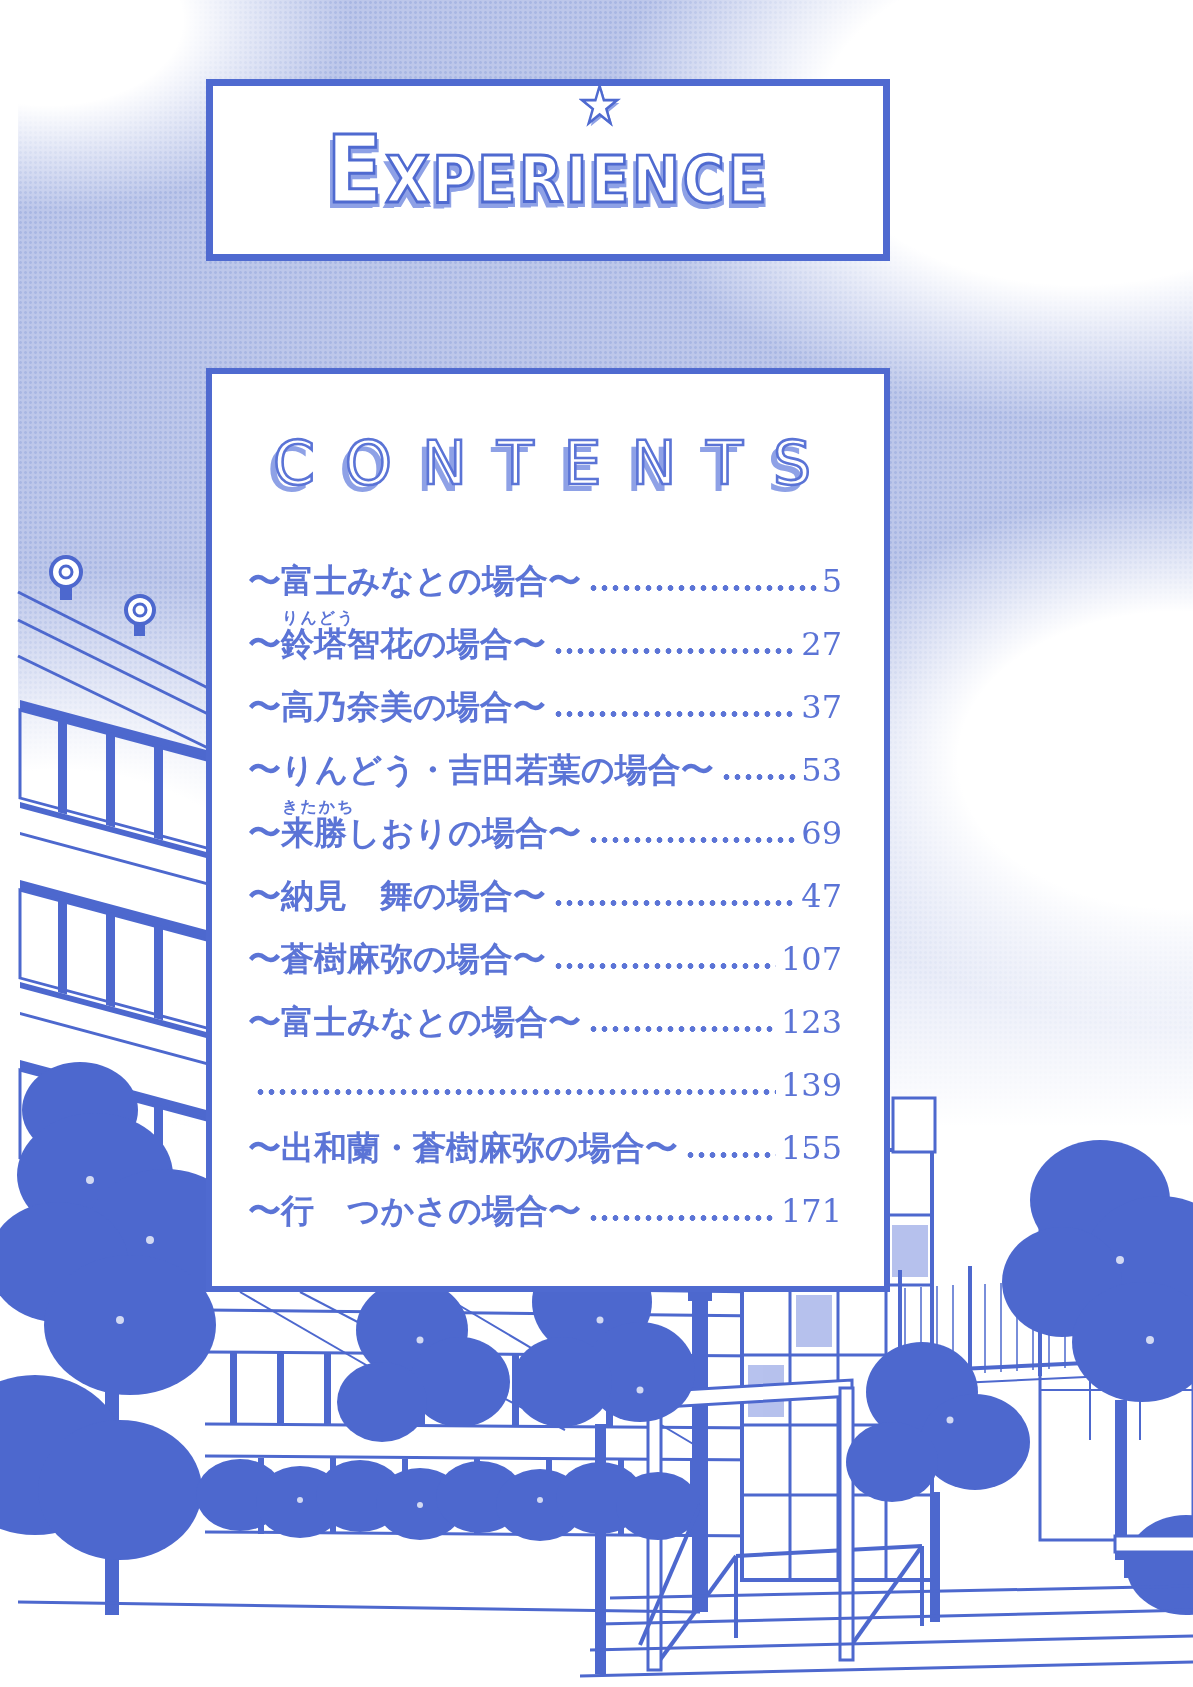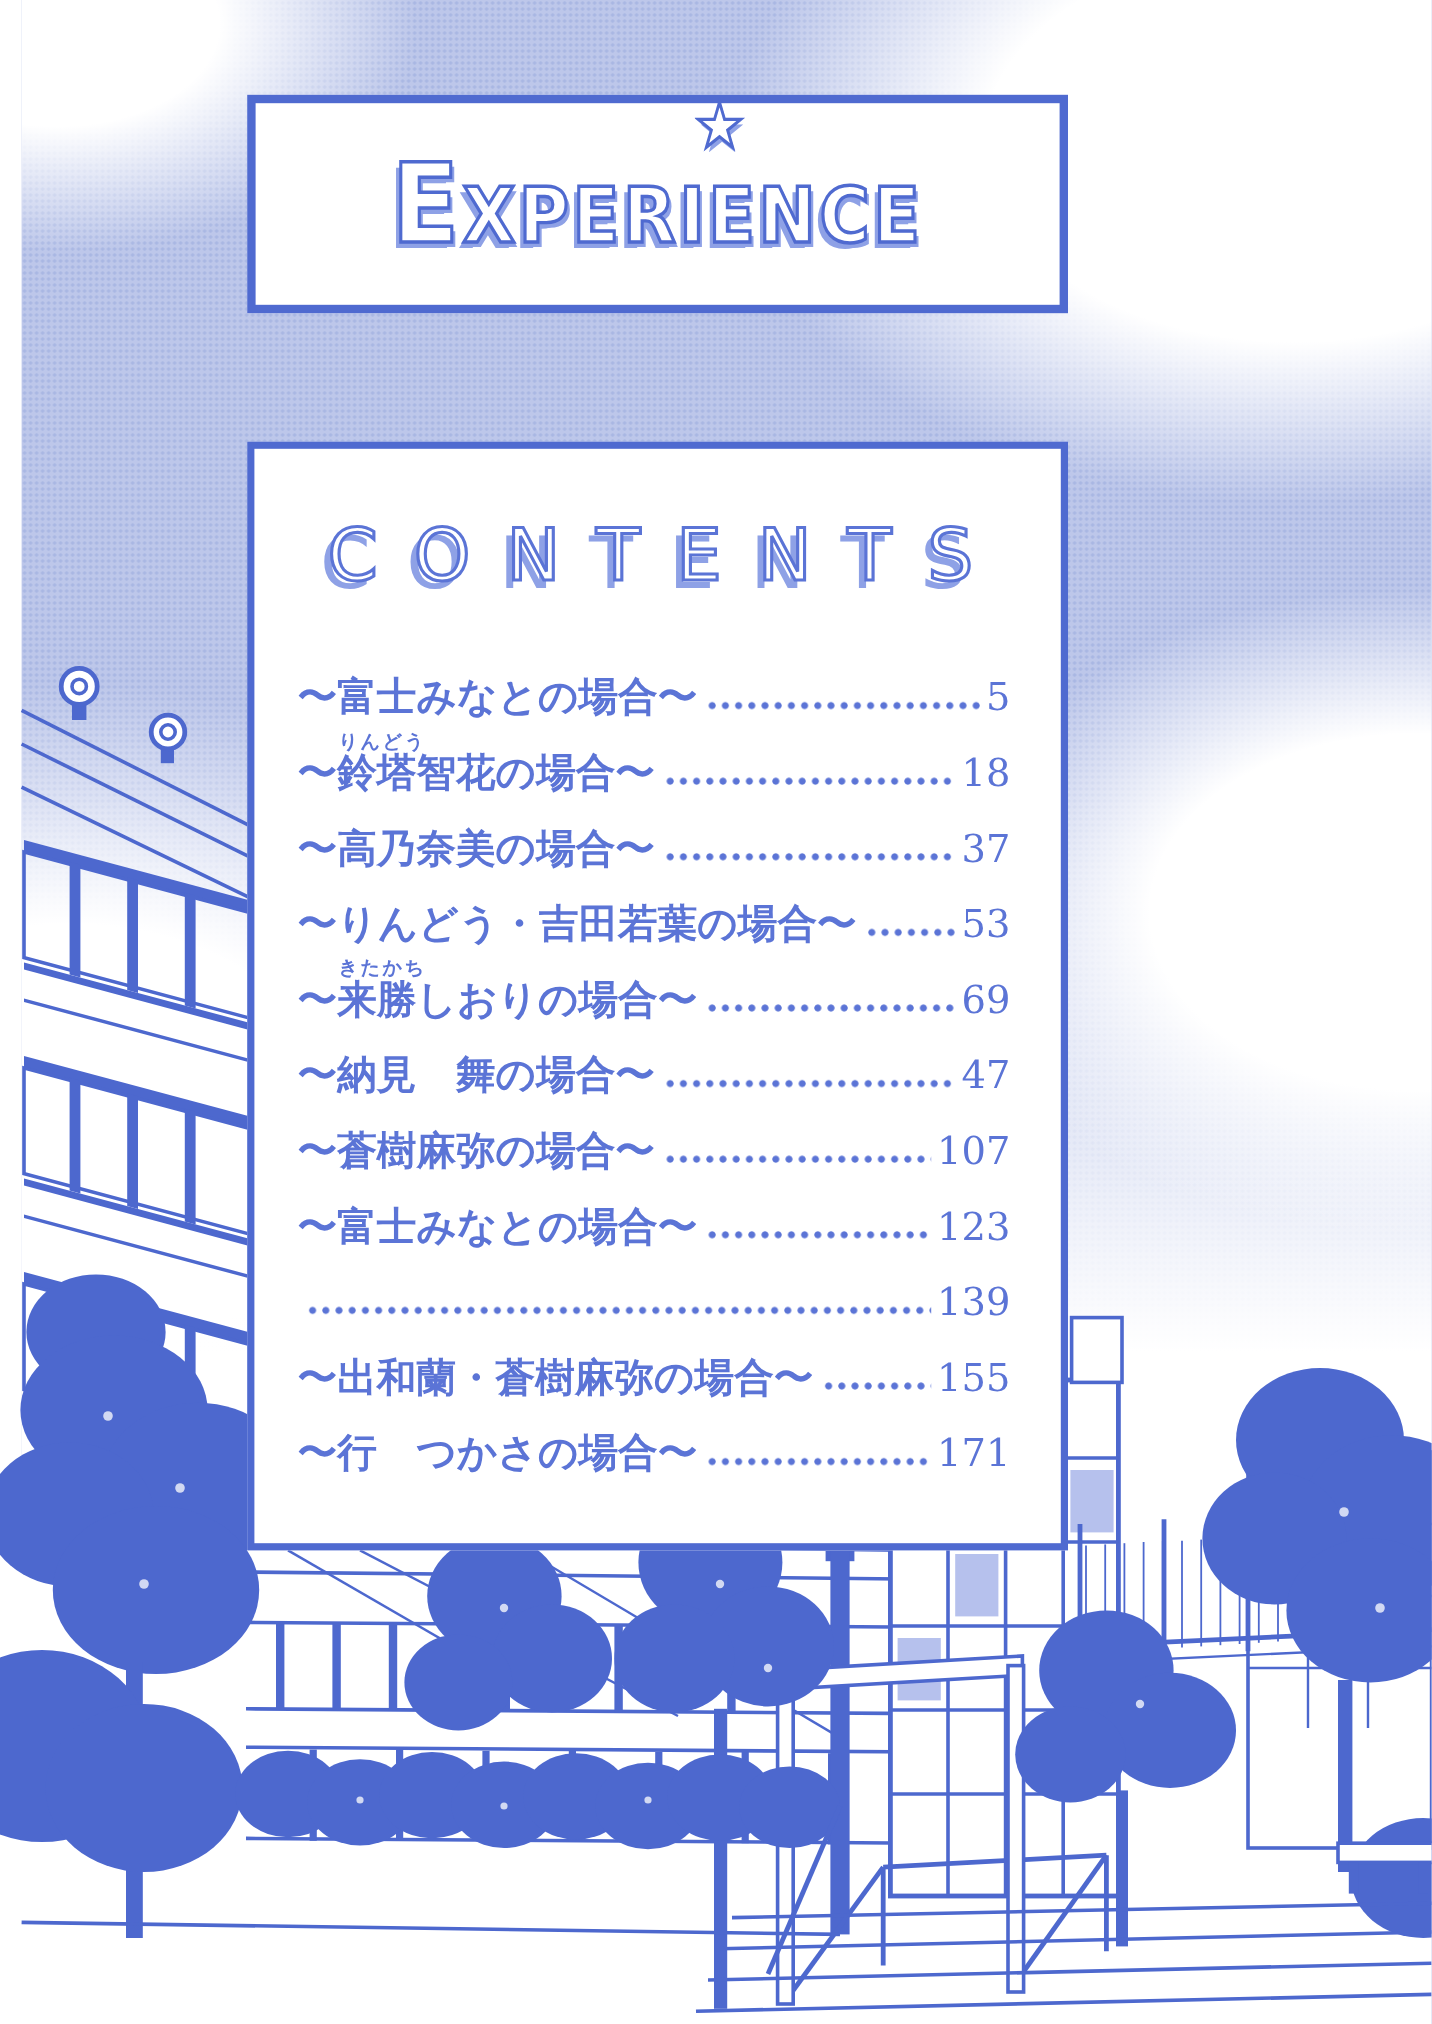--- a/index.html
+++ b/index.html
@@ -332,21 +332,21 @@
   <h1 class="contents-heading">CONTENTS</h1>
   <ul class="toc">
     <li class="toc-row">
       <span class="label-wrap"><span class="furigana"></span><span class="label">〜富士みなとの場合〜</span></span>
       <span class="leader"></span>
       <span class="pagenum">5</span>
     </li>
     <li class="toc-row">
       <span class="label-wrap"><span class="furigana">りんどう</span><span class="label">〜鈴塔智花の場合〜</span></span>
       <span class="leader"></span>
-      <span class="pagenum">18</span>
+      <span class="pagenum">27</span>
     </li>
     <li class="toc-row">
       <span class="label-wrap"><span class="furigana"></span><span class="label">〜高乃奈美の場合〜</span></span>
       <span class="leader"></span>
       <span class="pagenum">37</span>
     </li>
     <li class="toc-row">
       <span class="label-wrap"><span class="furigana"></span><span class="label">〜りんどう・吉田若葉の場合〜</span></span>
       <span class="leader"></span>
       <span class="pagenum">53</span>

